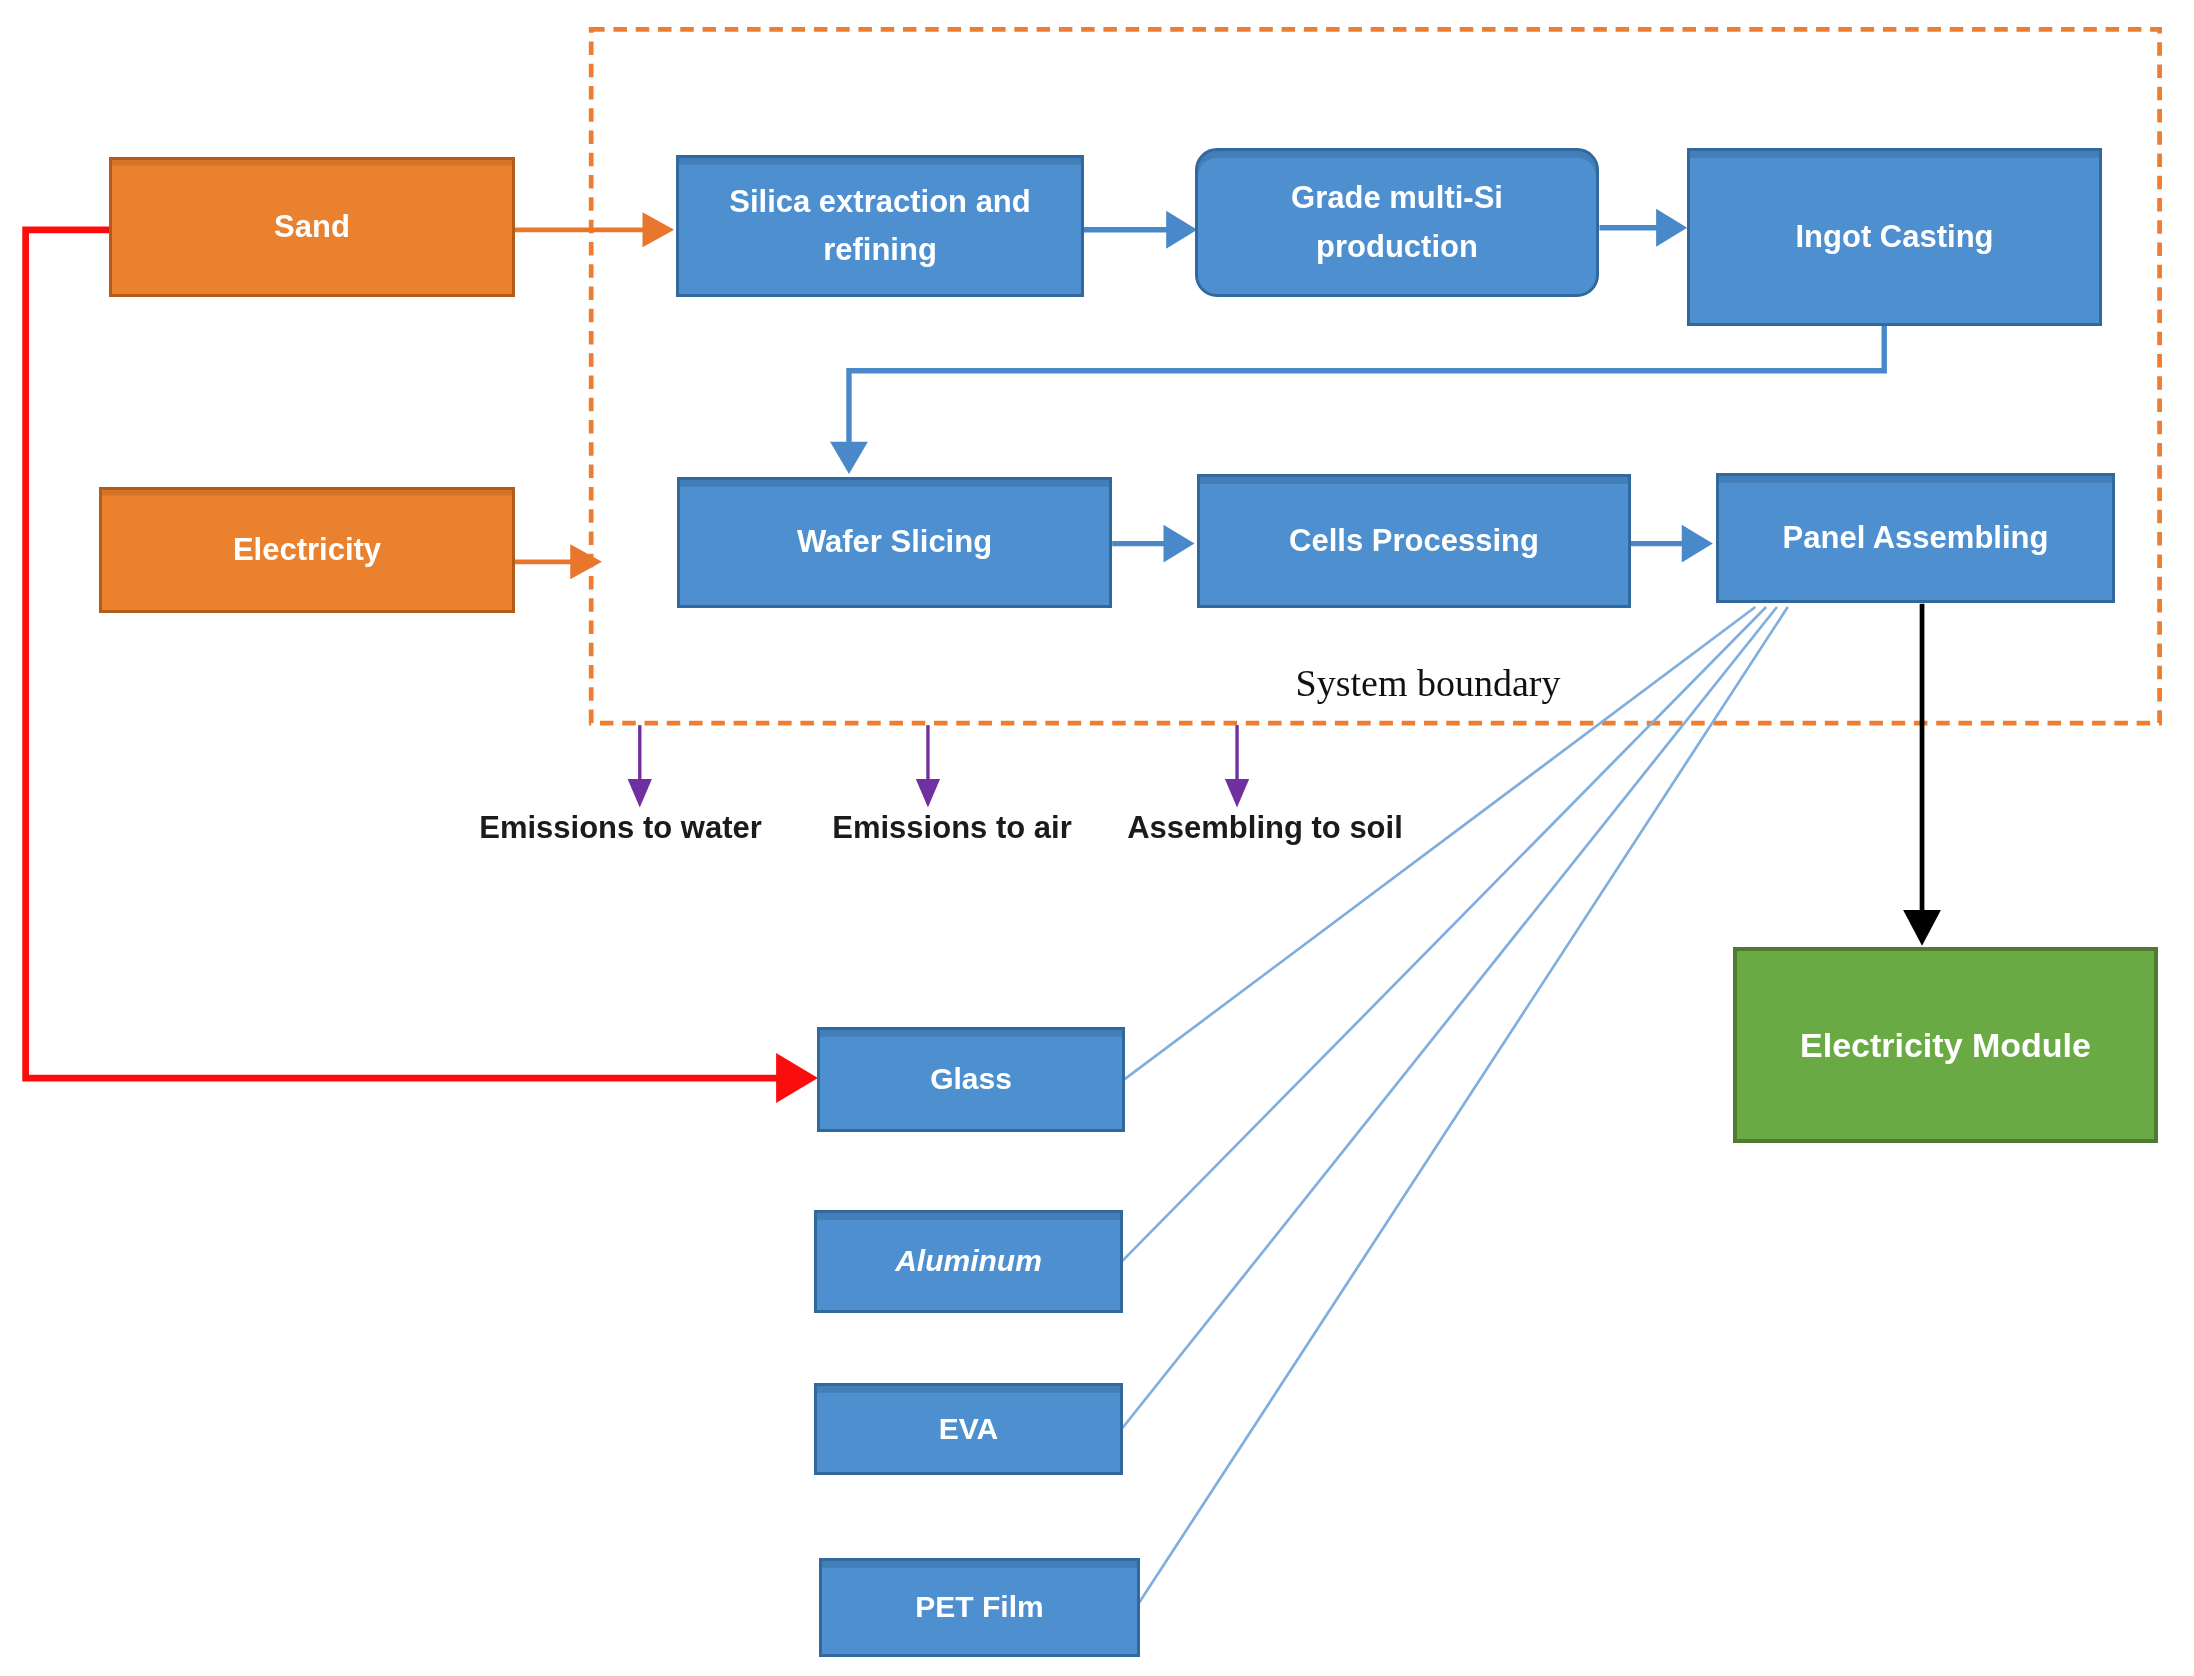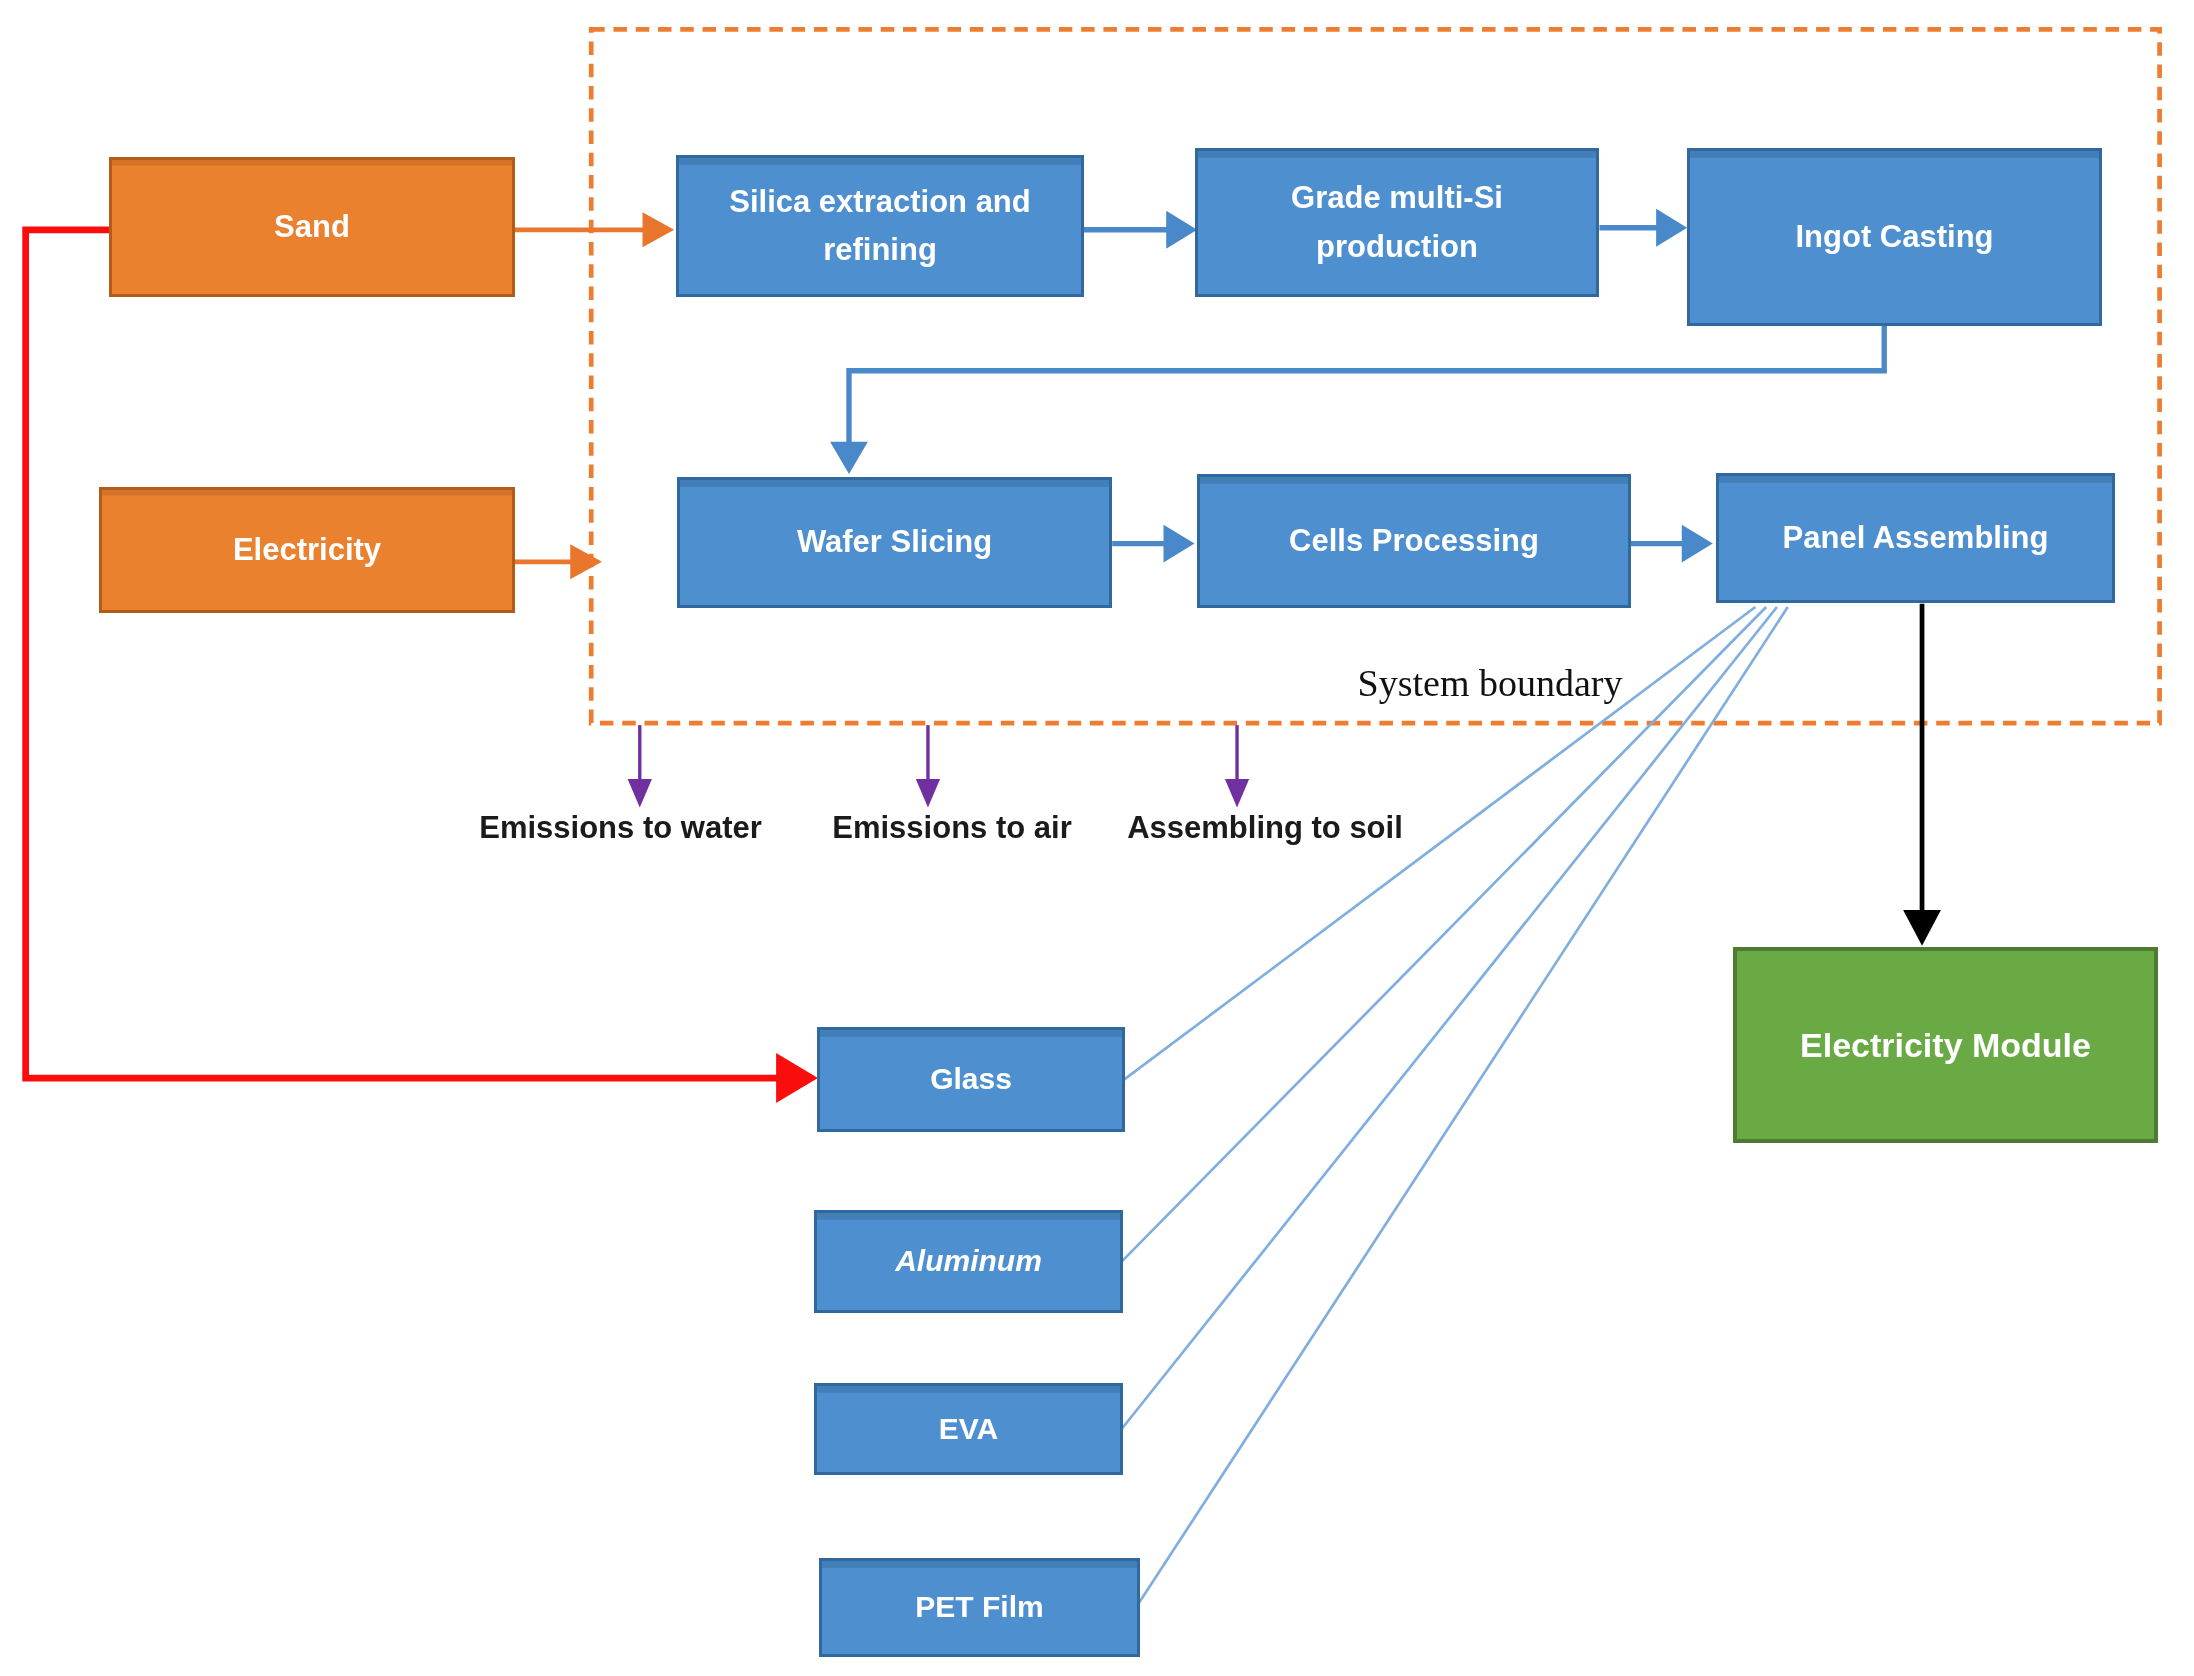--- a/index.html
+++ b/index.html
@@ -115,41 +115,41 @@
   </div>
 
   <div class="node orange font-big" style="left:99px;top:487px;width:416px;height:126px;justify-content:center;">
     <span class="node-label">Electricity</span>
   </div>
 
   <div class="node blue font-big" style="left:676px;top:155px;width:408px;height:142px;">
     <span class="node-label" style="padding:0 34px;">Silica extraction and refining</span>
   </div>
 
-  <div class="node blue font-big" style="left:1195px;top:148px;width:404px;height:149px;">
+  <div class="node blue font-big" style="left:1195px;top:148px;width:404px;height:149px;border-radius:22px;">
     <span class="node-label" style="padding:0 64px;">Grade multi-Si production</span>
   </div>
 
   <div class="node blue font-big" style="left:1687px;top:148px;width:415px;height:178px;">
     <span class="node-label">Ingot Casting</span>
   </div>
 
   <div class="node blue font-big" style="left:677px;top:477px;width:435px;height:131px;">
     <span class="node-label">Wafer Slicing</span>
   </div>
 
   <div class="node blue font-big" style="left:1197px;top:474px;width:434px;height:134px;">
     <span class="node-label">Cells Processing</span>
   </div>
 
   <div class="node blue font-big" style="left:1716px;top:473px;width:399px;height:130px;">
     <span class="node-label">Panel Assembling</span>
   </div>
 
-  <div class="boundary-label" style="left:1284px;top:661px;width:412px;text-align:center;">System boundary</div>
+  <div class="boundary-label" style="left:1222px;top:661px;width:412px;text-align:center;">System boundary</div>
 
   <div class="em-label" style="left:445px;top:810px;width:351px;">Emissions to water</div>
   <div class="em-label" style="left:780px;top:810px;width:344px;">Emissions to air</div>
   <div class="em-label" style="left:1093px;top:810px;width:344px;">Assembling to soil</div>
 
   <div class="node blue font-small" style="left:817px;top:1027px;width:308px;height:105px;">
     <span class="node-label">Glass</span>
   </div>
 
   <div class="node blue font-small" style="left:814px;top:1210px;width:309px;height:103px;font-style:italic;">

